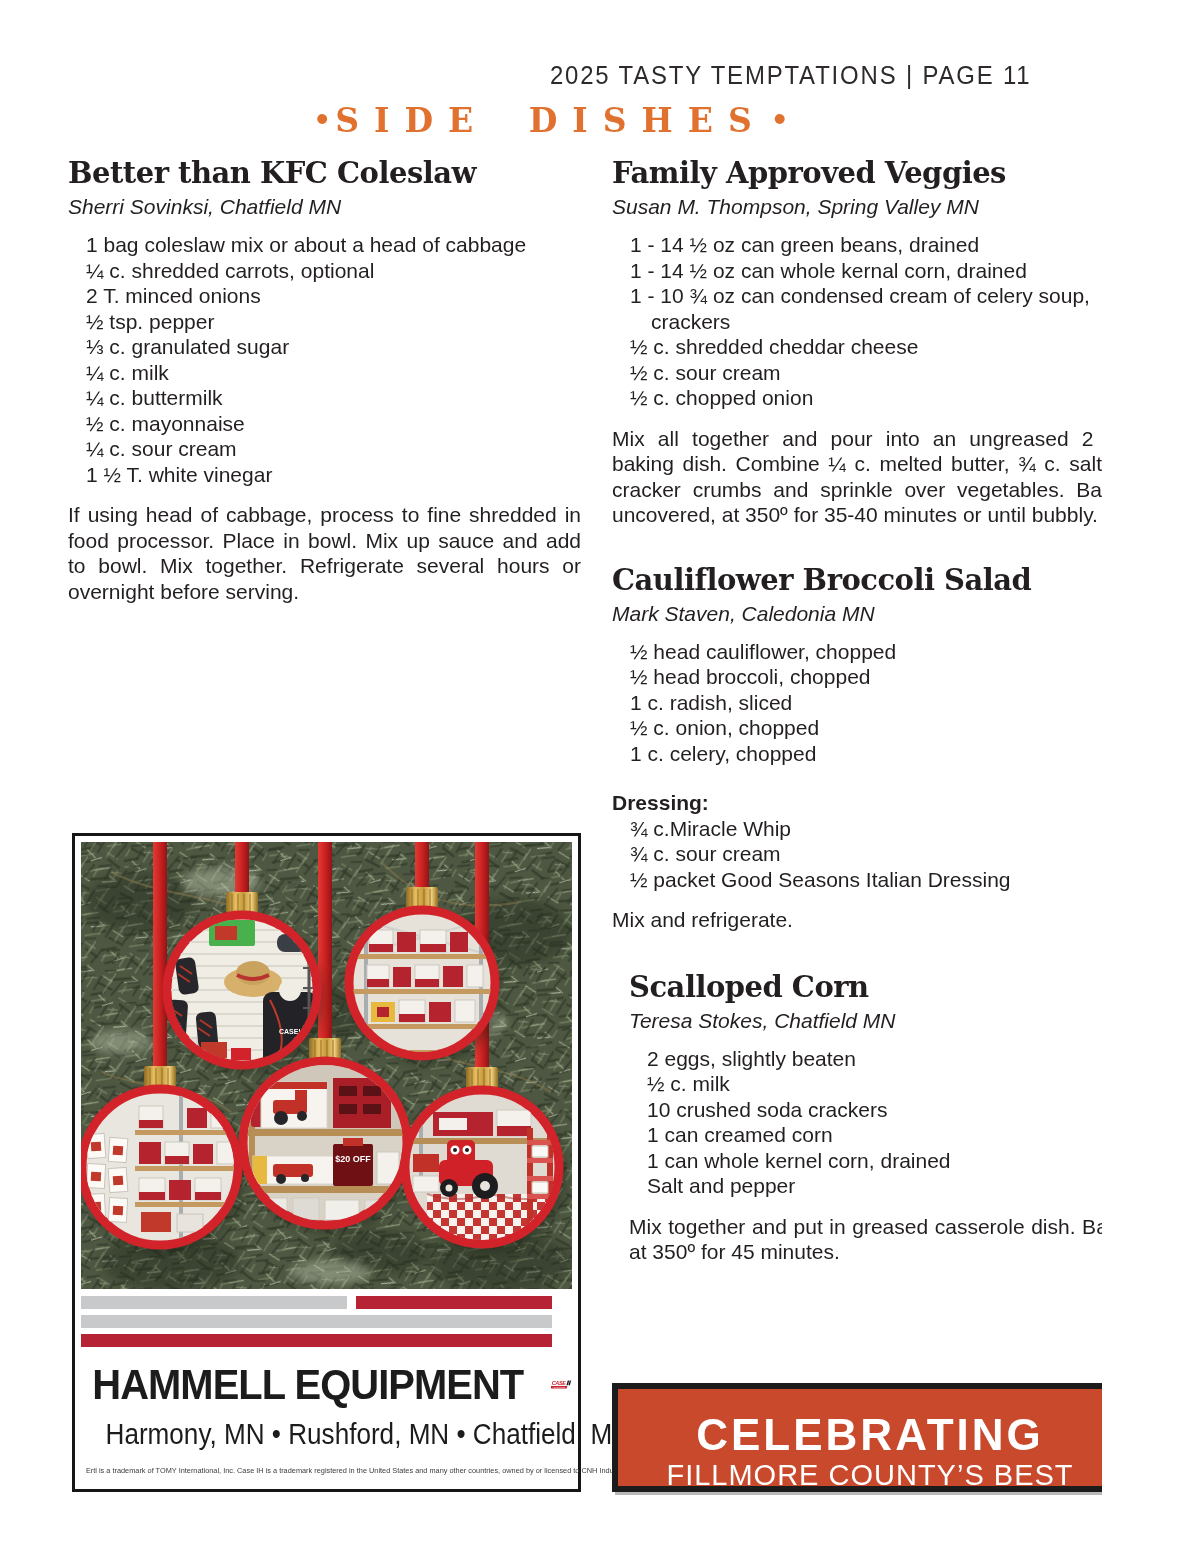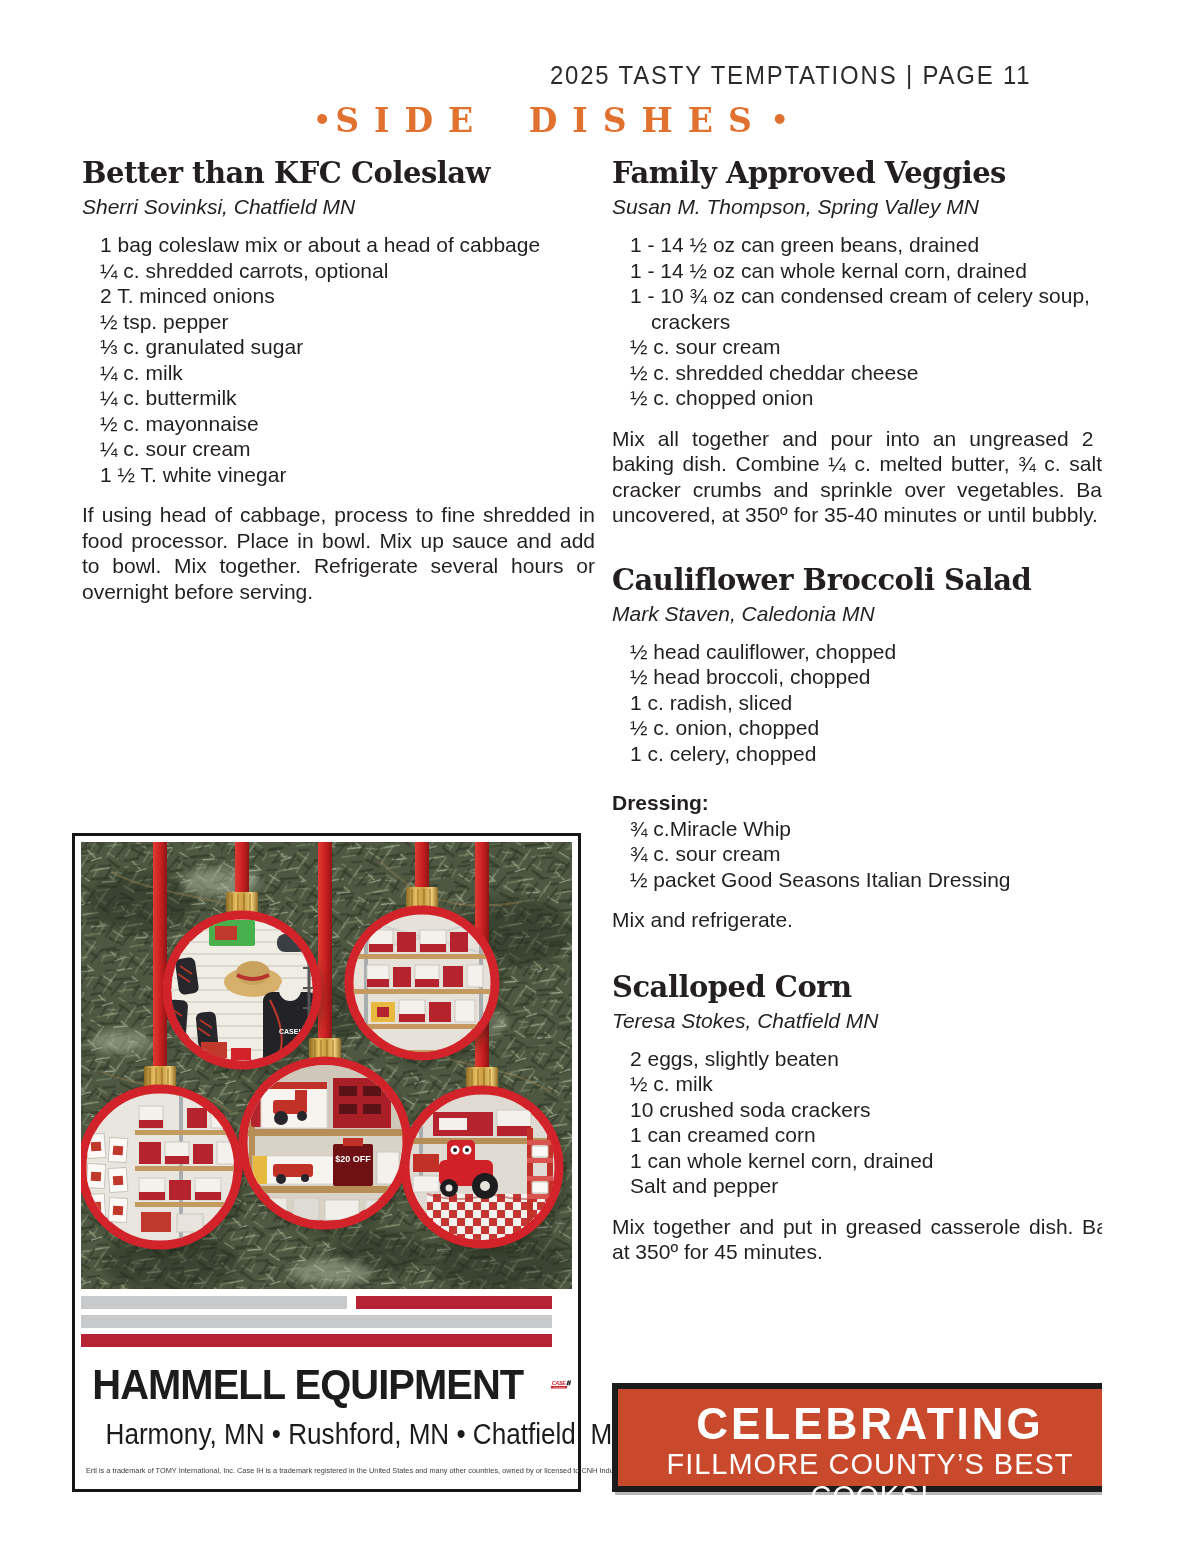--- a/index.html
+++ b/index.html
@@ -9,32 +9,32 @@
   
   .hdr{position:absolute;top:60px;right:70px;font-size:26px;letter-spacing:2px;color:#2e2a2b;
        transform:scaleX(.92);transform-origin:100% 50%;white-space:nowrap;}
   .section-title{position:absolute;top:101px;left:0;width:100%;text-align:center;
        color:#e0712e;font-family:"DejaVu Serif",serif;font-weight:700;font-size:33px;white-space:nowrap;}
   .section-title .ttl{letter-spacing:15px;word-spacing:14px;}
   .section-title .blt{font-size:28px;vertical-align:3px;letter-spacing:0;margin:0 4px;}
 
   
   .col{position:absolute;top:156px;}
-  .col-left{left:82px;width:513px;}
+  .col-left{left:68px;width:513px;}
   .col-right{left:612px;width:518px;}
 
   .recipe-title{font-family:"DejaVu Serif",serif;font-weight:700;font-size:29px;line-height:34px;letter-spacing:-.5px;}
   .byline{font-style:italic;font-size:21px;line-height:24px;margin-top:5px;}
   .ings{margin-top:13px;}
   .ing{font-size:21px;line-height:25.5px;padding-left:18px;}
   .instr{font-size:21px;line-height:25.5px;text-align:justify;margin-top:15px;}
   .instr.short{text-align:left;}
   .recipe{margin-top:0;}
   .recipe.gap1{margin-top:35px;}
-  .recipe.gap2{margin-top:37px;}
+  .recipe.gap2{margin-top:37px;margin-left:17px;}
   .dressing-h{font-size:21px;font-weight:bold;margin-top:24px;line-height:25.5px;}
 
   
   .ad{position:absolute;left:72px;top:833px;width:509px;height:659px;box-sizing:border-box;
       border:3px solid #161616;background:#fff;padding:6px 6px 3px 6px;}
   .ad-photo{display:block;width:491px;height:447px;}
   .bars{margin-top:7px;width:471px;}
   .bar-row{display:flex;height:13px;margin-bottom:6px;}
   .b-gray{background:#c8c9ca;}
   .b-red{background:#b52335;}
@@ -46,21 +46,21 @@
   .ad-name-text{font-size:42px;font-weight:bold;letter-spacing:-1px;transform:scaleX(.95);white-space:nowrap;color:#1c1c1c;}
   .ad-loc{text-align:center;font-size:29px;margin-top:9px;white-space:nowrap;
           transform:scaleX(.9);transform-origin:50% 50%;color:#1c1c1c;}
   .ad-disc{text-align:center;font-size:7.5px;color:#3c3c3c;margin-top:15px;white-space:nowrap;
            transform:scaleX(.98);transform-origin:50% 50%;}
 
   
   .banner{position:absolute;left:612px;top:1383px;width:516px;height:109px;box-sizing:border-box;
           background:#c8492b;border:6px solid #1c1c1c;text-align:center;color:#fff;
           box-shadow:3px 3px 0 #b9b9b9;}
-  .banner .l1{font-size:44px;font-weight:bold;letter-spacing:3px;margin-top:11px;line-height:48px;}
+  .banner .l1{font-size:44px;font-weight:bold;letter-spacing:3px;margin-top:22px;line-height:48px;}
   .banner .l2{font-size:29px;letter-spacing:1px;line-height:32px;}
 </style>
 </head>
 <body>
 
 <div class="page">
 
   <div class="hdr">2025 TASTY TEMPTATIONS  |  PAGE 11</div>
 
   <div class="section-title">
@@ -89,22 +89,22 @@
 
   <div class="col col-right">
     <div class="recipe">
       <div class="recipe-title">Family Approved Veggies</div>
       <div class="byline">Susan M. Thompson, Spring Valley MN</div>
       <div class="ings">
           <div class="ing">1 - 14 ½ oz can green beans, drained</div>
           <div class="ing">1 - 14 ½ oz can whole kernal corn, drained</div>
           <div class="ing">1 - 10 ¾ oz can condensed cream of celery soup,</div>
           <div class="ing"> crackers</div>
+          <div class="ing">½ c. shredded cheddar cheese</div>
           <div class="ing">½ c. sour cream</div>
-          <div class="ing">½ c. shredded cheddar cheese</div>
           <div class="ing">½ c. chopped onion</div>
         </div>
       <div class="instr">Mix all together and pour into an ungreased 2 qt. baking dish. Combine ¼ c. melted butter, ¾ c. saltine cracker crumbs and sprinkle over vegetables. Bake, uncovered, at 350º for 35-40 minutes or until bubbly.</div>
     </div>
 
     <div class="recipe gap1">
       <div class="recipe-title">Cauliflower Broccoli Salad</div>
       <div class="byline">Mark Staven, Caledonia MN</div>
       <div class="ings">
           <div class="ing">½ head cauliflower, chopped</div>

